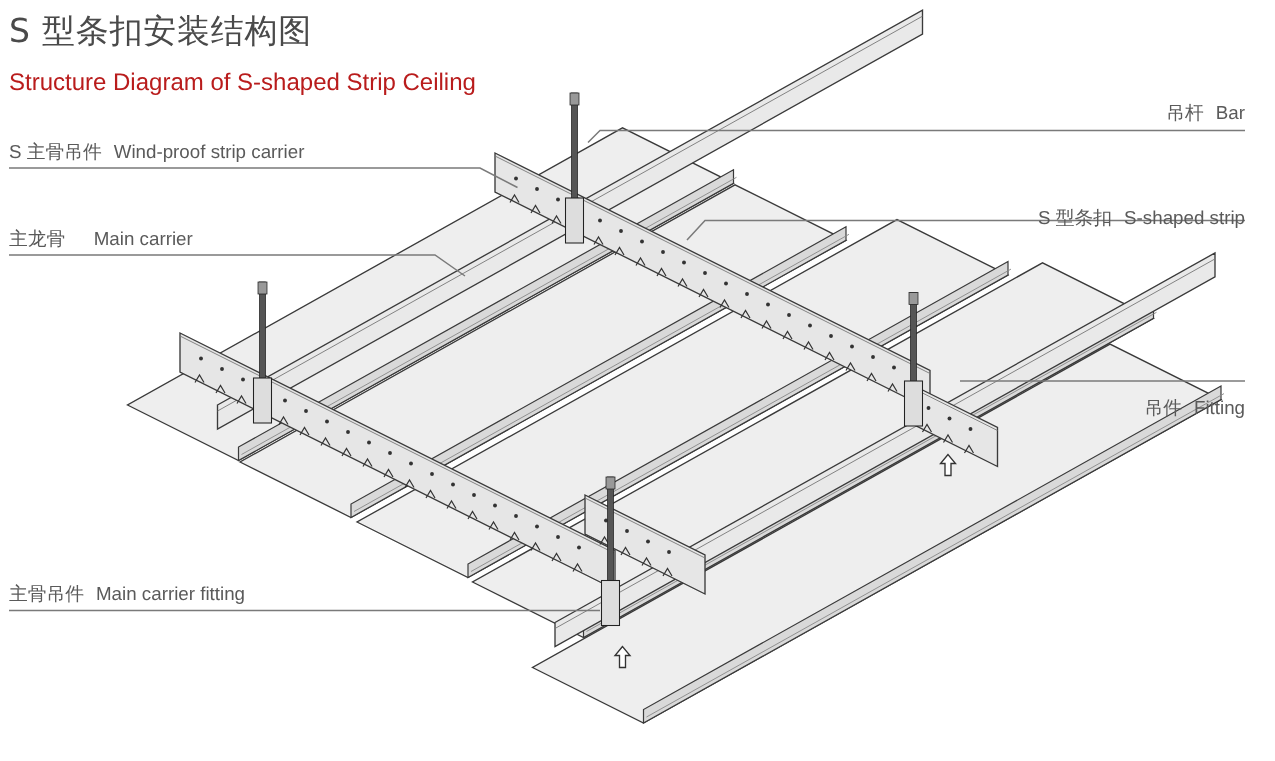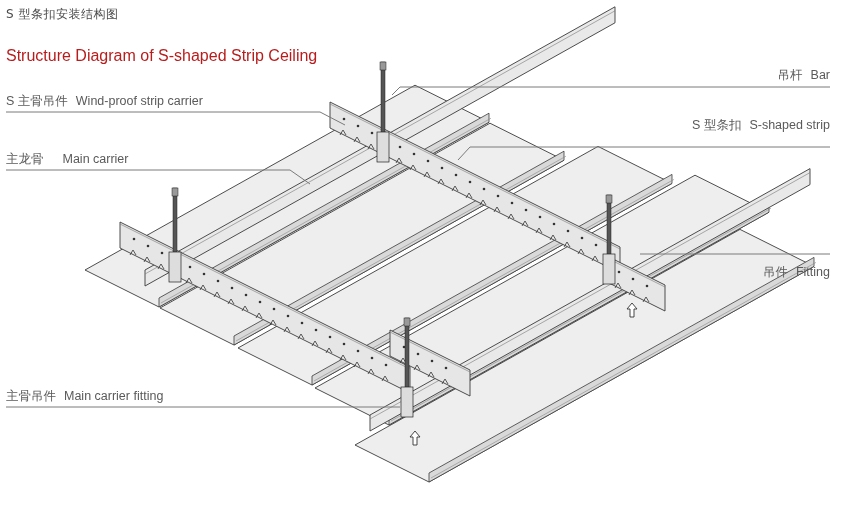--- a/index.html
+++ b/index.html
@@ -1,18 +1,18 @@
 <!DOCTYPE html>
 <html><head>
 <meta charset="utf-8">
 <style>
   html, body { margin: 0; padding: 0; background: #ffffff; }
   body { width: 850px; height: 507px; position: relative; overflow: hidden;
          font-family: "DejaVu Sans", "Liberation Sans", sans-serif; color: #555; }
-  .title-cn { position: absolute; left: 6px; top: 6px; font-size: 12px; color: #4a4a4a; letter-spacing: 0.5px; }
+  .title-cn { position: absolute; left: 6px; top: 6px; font-size: 22px; color: #4a4a4a; letter-spacing: 0.5px; }
   .title-en { position: absolute; left: 6px; top: 27px; font-size: 16px; color: #b91c1c; font-family: "Liberation Sans", sans-serif; margin-top: 20px; }
   .label { position: absolute; font-size: 12.5px; color: #5a5a5a; white-space: nowrap; font-family: "Liberation Sans", "DejaVu Sans", sans-serif; }
   .label .cn { margin-right: 8px; }
   .label.right { text-align: center; }
   svg.diagram { position: absolute; left: 0; top: 0; }
 </style>
 </head>
 <body>
 
 <div class="title-cn">S 型条扣安装结构图</div>
@@ -203,18 +203,18 @@
 </div>
 <div class="label" style="left:6px; top:151px;">
   <span class="cn" style="margin-right:19px;">主龙骨</span><span>Main carrier</span>
 </div>
 <div class="label" style="left:6px; top:388px;">
   <span class="cn">主骨吊件</span><span>Main carrier fitting</span>
 </div>
 <div class="label right" style="right:20px; top:67px;">
   <span class="cn">吊杆</span><span>Bar</span>
 </div>
-<div class="label right" style="right:20px; top:117px;margin-left:40px;">
+<div class="label right" style="right:20px; top:137px;margin-left:40px;">
   <span class="cn">S 型条扣</span><span>S-shaped strip</span>
 </div>
 <div class="label right" style="right:20px; top:235px;margin-top:29px;">
   <span class="cn">吊件</span><span>Fitting</span>
 </div>
 
 </body></html>

